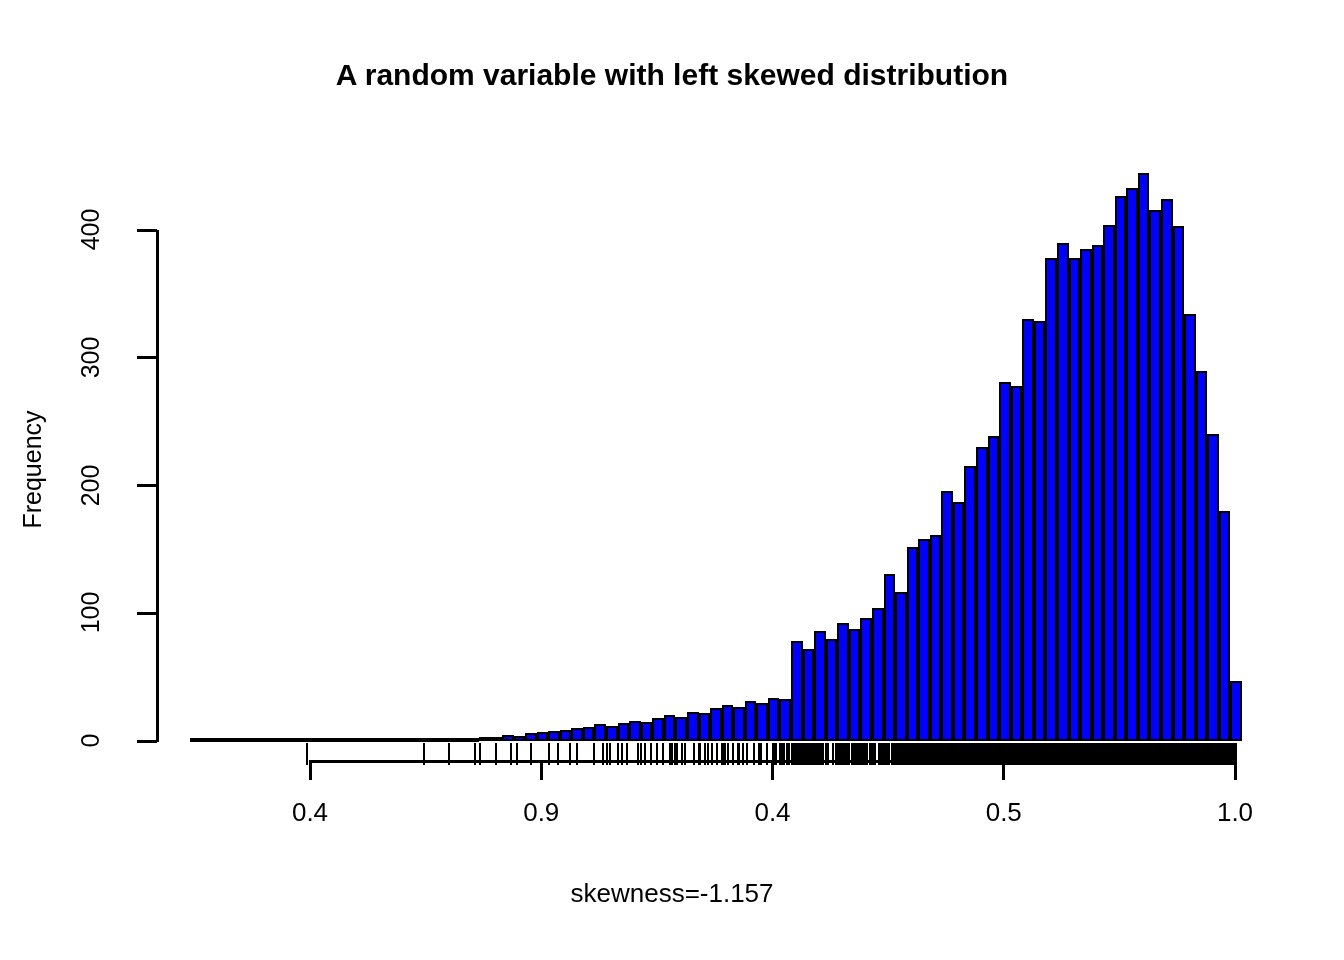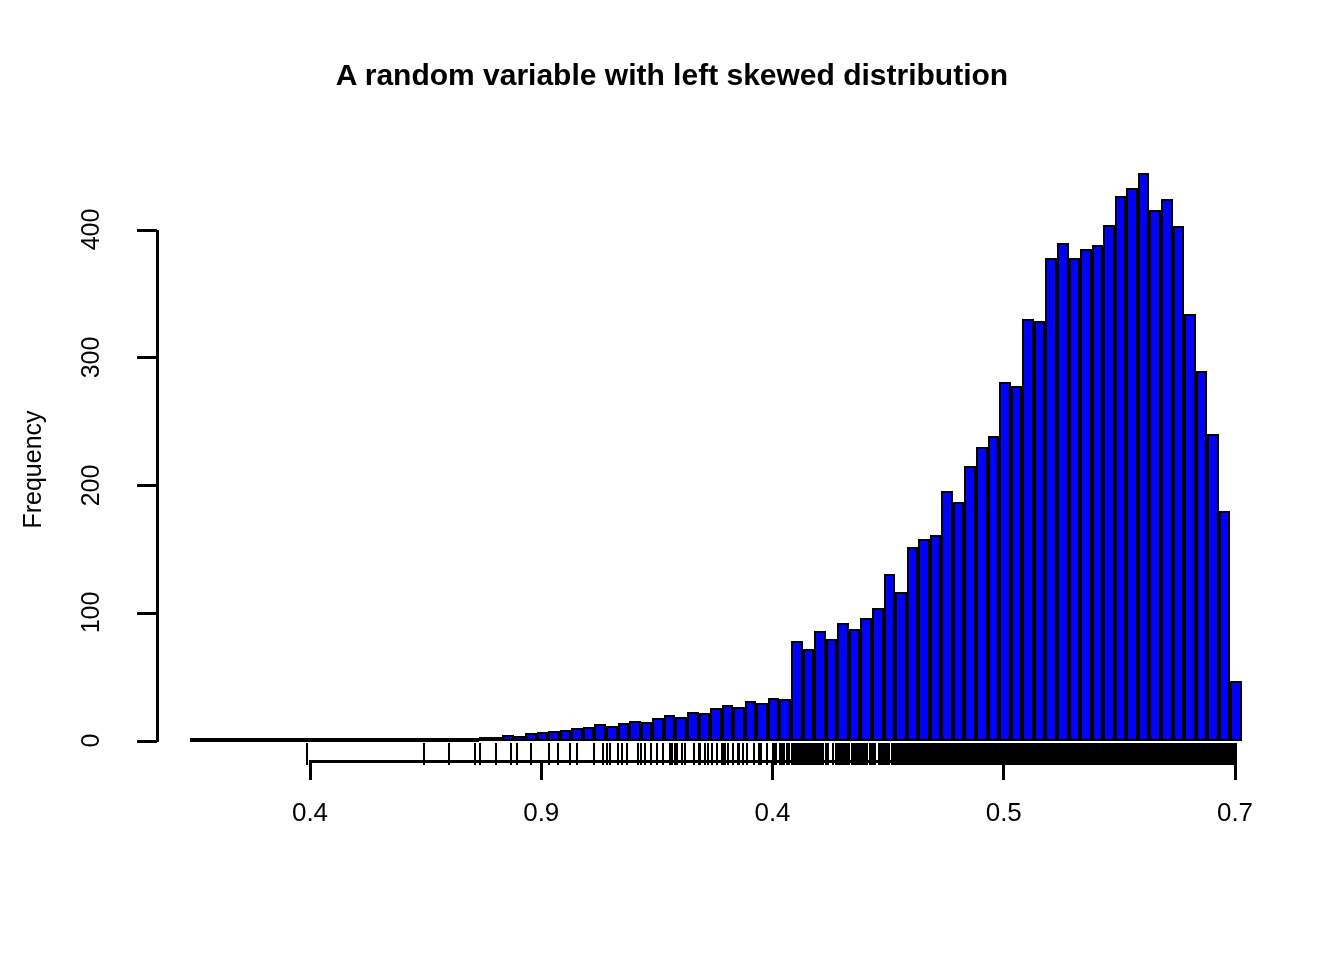--- a/index.html
+++ b/index.html
@@ -107,20 +107,21 @@
 </style>
 </head>
 <body>
 
 <div id="root">
 
   <div class="plot-title">A random variable with left skewed distribution</div>
 
   <div class="ylab">Frequency</div>
 
+  <div class="sub-caption">skewness=-1.157</div>
 
   <div class="y-axis-line"></div>
   <div class="x-axis-line"></div>
 
   <div id="y-ticks">
       <div class="y-tick" style="top: 739.5px;"></div>
       <div class="y-tick-label" style="left: 55px; top: 726px;">0</div>
       <div class="y-tick" style="top: 611.75px;"></div>
       <div class="y-tick-label" style="left: 55px; top: 598.25px;">100</div>
       <div class="y-tick" style="top: 484px;"></div>
@@ -133,21 +134,21 @@
   <div id="x-ticks">
       <div class="x-tick" style="left: 308.5px;"></div>
       <div class="x-tick-label" style="left: 270px;">0.4</div>
       <div class="x-tick" style="left: 539.75px;"></div>
       <div class="x-tick-label" style="left: 501.25px;">0.9</div>
       <div class="x-tick" style="left: 771px;"></div>
       <div class="x-tick-label" style="left: 732.5px;">0.4</div>
       <div class="x-tick" style="left: 1002.25px;"></div>
       <div class="x-tick-label" style="left: 963.75px;">0.5</div>
       <div class="x-tick" style="left: 1233.5px;"></div>
-      <div class="x-tick-label" style="left: 1195px;">0.7</div>
+      <div class="x-tick-label" style="left: 1195px;">1.0</div>
     </div>
 
   <div id="bars">
       <div class="bar" style="left: 189.75px; width: 11.5625px; top: 738px; height: 3px;"></div>
       <div class="bar" style="left: 201.312px; width: 11.5625px; top: 738px; height: 3px; background: rgb(0, 0, 0);"></div>
       <div class="bar" style="left: 212.875px; width: 11.5625px; top: 738px; height: 3px; background: rgb(0, 0, 0);"></div>
       <div class="bar" style="left: 224.437px; width: 11.5625px; top: 738px; height: 3px; background: rgb(0, 0, 0);"></div>
       <div class="bar" style="left: 236px; width: 11.5625px; top: 738px; height: 3px; background: rgb(0, 0, 0);"></div>
       <div class="bar" style="left: 247.562px; width: 11.5625px; top: 738px; height: 3px; background: rgb(0, 0, 0);"></div>
       <div class="bar" style="left: 259.125px; width: 11.5625px; top: 738px; height: 3px; background: rgb(0, 0, 0);"></div>

